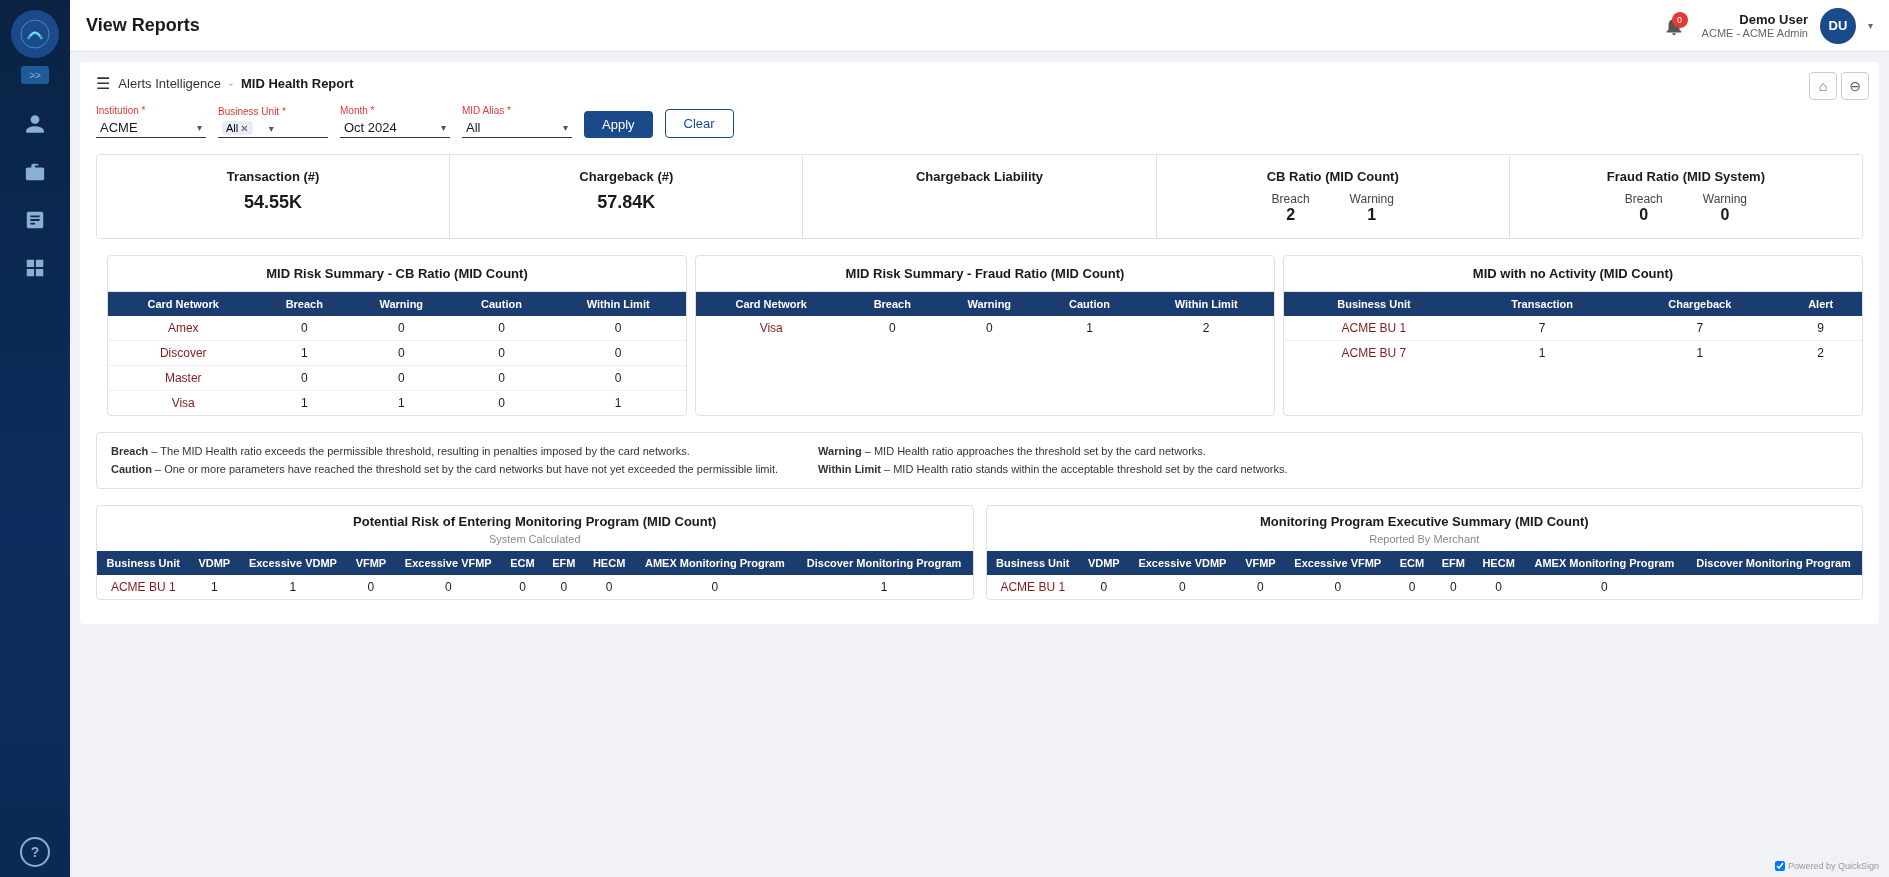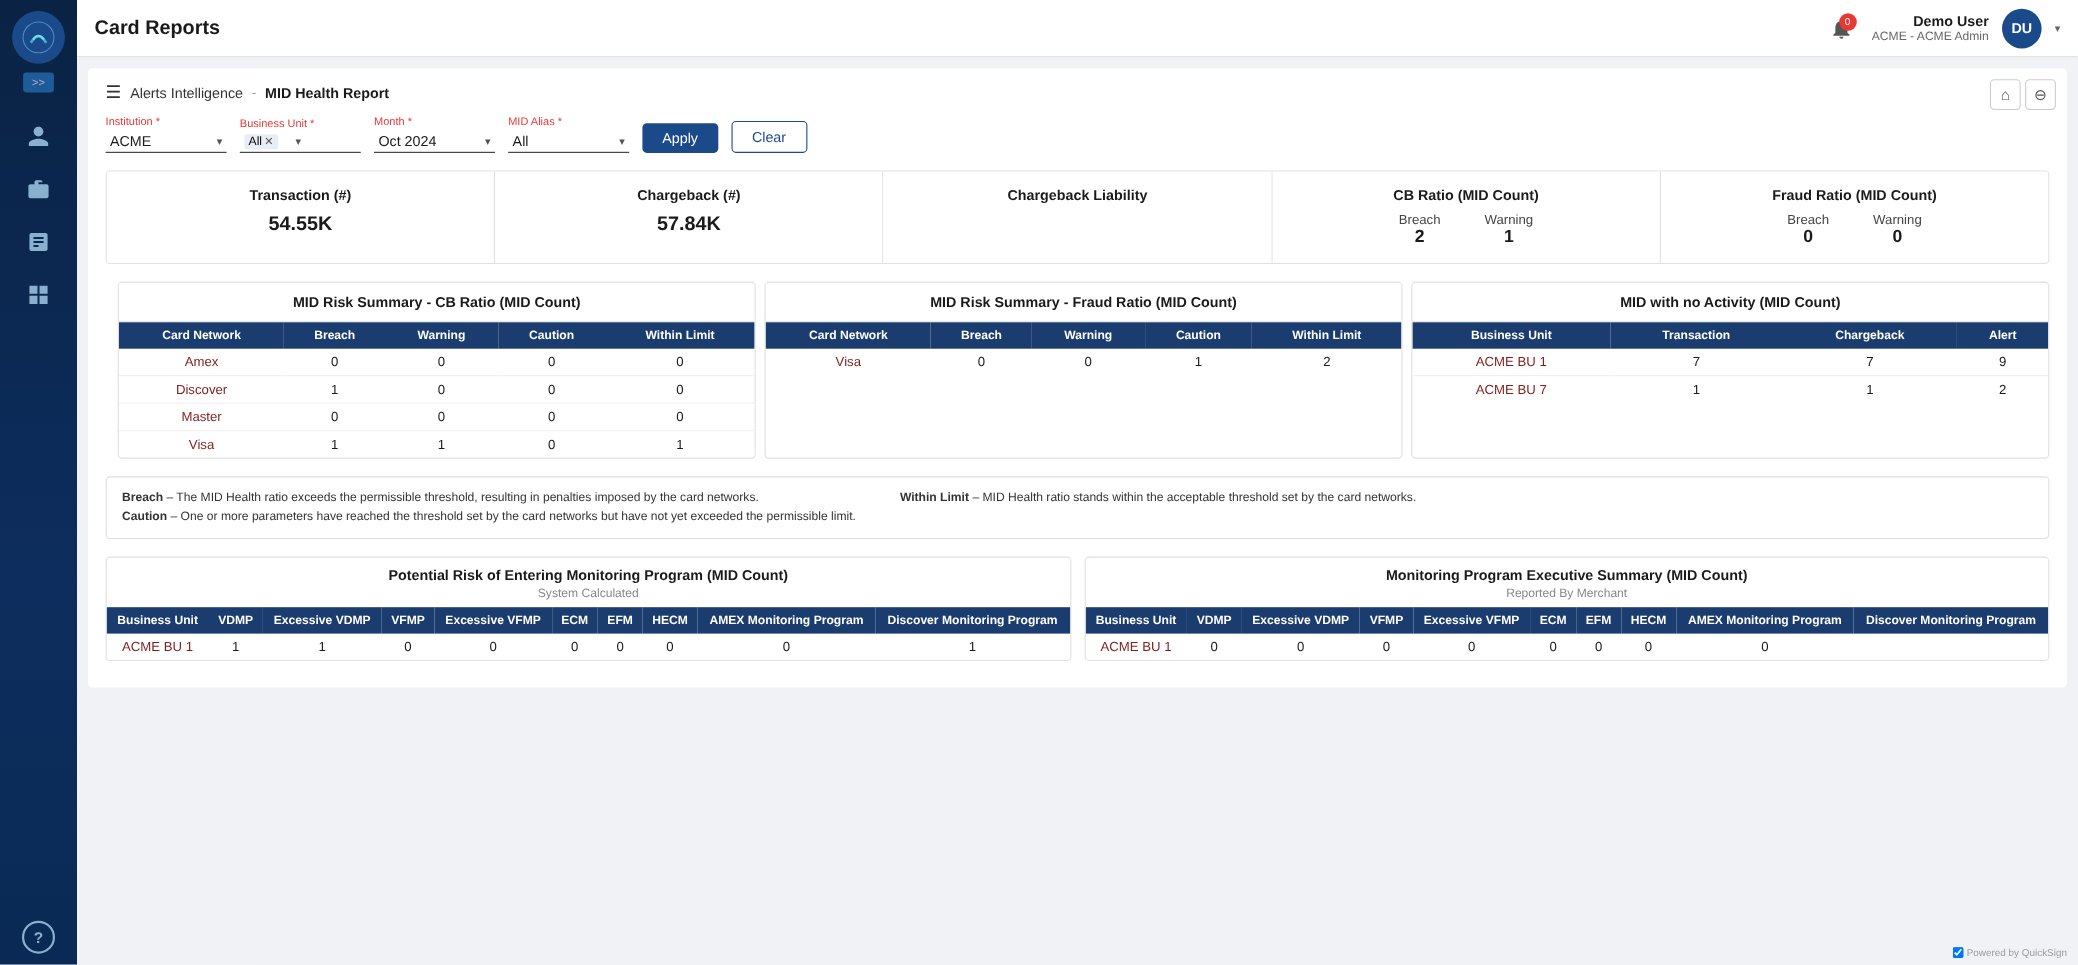--- a/index.html
+++ b/index.html
@@ -395,21 +395,21 @@
       </svg>
   </div>
   <div class="sidebar-bottom">
     <div class="sidebar-help">?</div>
   </div>
 </div>
 
 <div class="main">
 
   <div class="topbar">
-    <div class="topbar-title">Card Reports</div>
+    <div class="topbar-title">View Reports</div>
     <div class="topbar-right">
       <div class="notification-bell">
         <svg width="22" height="22" viewBox="0 0 24 24" fill="#555">
             <path d="M12 22c1.1 0 2-.9 2-2h-4c0 1.1.9 2 2 2zm6-6V11c0-3.07-1.63-5.64-4.5-6.32V4c0-.83-.67-1.5-1.5-1.5s-1.5.67-1.5 1.5v.68C7.64 5.36 6 7.92 6 11v5l-2 2v1h16v-1l-2-2z"></path>
           </svg>
         <div class="notification-badge">0</div>
       </div>
       <div class="user-info">
         <div class="user-name">Demo User</div>
         <div class="user-role">ACME - ACME Admin</div>
@@ -489,21 +489,21 @@
               <div class="kpi-sub-label">Breach</div>
               <div class="kpi-sub-value">2</div>
             </div>
             <div>
               <div class="kpi-sub-label">Warning</div>
               <div class="kpi-sub-value">1</div>
             </div>
           </div>
         </div>
         <div class="kpi-card">
-          <div class="kpi-title">Fraud Ratio (MID Count)</div>
+          <div class="kpi-title">Fraud Ratio (MID System)</div>
           <div class="kpi-sub-row">
             <div>
               <div class="kpi-sub-label">Breach</div>
               <div class="kpi-sub-value">0</div>
             </div>
             <div>
               <div class="kpi-sub-label">Warning</div>
               <div class="kpi-sub-value">0</div>
             </div>
           </div>
@@ -616,20 +616,24 @@
             <div>
               <span class="term">Breach</span>
               <span>– The MID Health ratio exceeds the permissible threshold, resulting in penalties imposed by the card networks.</span>
             </div>
             <div>
               <span class="term">Caution</span>
               <span>– One or more parameters have reached the threshold set by the card networks but have not yet exceeded the permissible limit.</span>
             </div>
           </div>
           <div>
+            <div>
+              <span class="term">Warning</span>
+              <span>– MID Health ratio approaches the threshold set by the card networks.</span>
+            </div>
             <div>
               <span class="term">Within Limit</span>
               <span>– MID Health ratio stands within the acceptable threshold set by the card networks.</span>
             </div>
           </div>
         </div>
       </div>
 
       <div class="bottom-tables-row">
 

